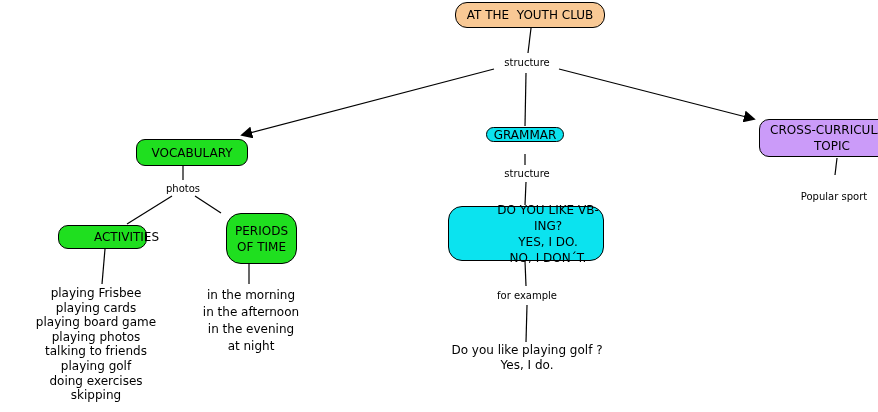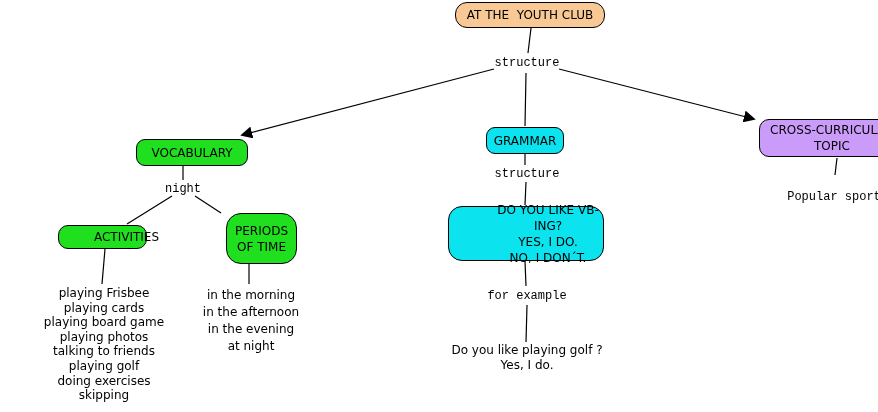--- a/index.html
+++ b/index.html
@@ -33,46 +33,45 @@
     font-size: 12px;
     line-height: 16px;
     color: #000000;
     white-space: pre-wrap;
     cursor: default;
   }
   .node.root   { left: 427px; top: 2px;   width: 150px; height: 26px; border-radius: 12px; }
   .node.vocab  { left: 108px; top: 139px; width: 112px;  height: 27px; border-radius: 9px; }
   .node.activ  { left: 30px;  top: 225px; width: 89px;  height: 24px; border-radius: 10px; padding-left: 48px; }
   .node.period { left: 198px; top: 213px; width: 71px;  height: 51px; border-radius: 15px; }
-  .node.gram   { left: 458px; top: 127px; width: 78px;  height: 27px; border-radius: 9px; }
+  .node.gram   { left: 458px; top: 127px; width: 78px;  height: 15px; border-radius: 9px; }
   .node.bigbox { left: 420px; top: 206px; width: 156px; height: 55px; border-radius: 14px; }
   .node.cross  { left: 731px; top: 119px; width: 146px; height: 38px; border-radius: 10px; }
   .label {
     position: absolute;
     transform: translateX(-50%);
-    font-size: 12px;
+    font-size: 10px;
     line-height: 14px;
     color: #000000;
     white-space: nowrap;
-    font-family: Liberation Mono, monospace;
   }
   .label.structure-top  { left: 499px; top: 56px; }
   .label.about          { left: 155px; top: 182px; }
   .label.structure-gram { left: 499px; top: 167px; }
   .label.for-example    { left: 499px; top: 289px; }
   .label.popular-sport  { left: 806px; top: 190px; }
   .textblock {
     position: absolute;
     transform: translateX(-50%);
     text-align: center;
     font-size: 12px;
     color: #000000;
     white-space: pre-line;
   }
-  .textblock.activities-list { left: 76px;  top: 286px; line-height: 14.6px; }
+  .textblock.activities-list { left: 68px;  top: 286px; line-height: 14.6px; }
   .textblock.periods-list    { left: 223px; top: 287px; line-height: 17px; }
   .textblock.example         { left: 499px; top: 343px; line-height: 15px; }
 </style>
 </head>
 <body>
 
 <div class="canvas">
 
   <svg class="edges" width="878" height="412" viewBox="0 0 878 412">
     <defs>
@@ -97,21 +96,21 @@
       <line x1="809" y1="158" x2="807" y2="175"></line>
     </g>
   </svg>
 
   <div class="node root" style="background: rgb(249, 201, 149);">AT THE  YOUTH CLUB</div>
 
   <div class="label structure-top">structure</div>
 
   <div class="node vocab" style="background: rgb(31, 223, 31);">VOCABULARY</div>
 
-  <div class="label about">night</div>
+  <div class="label about">photos</div>
 
   <div class="node activ" style="background: rgb(31, 223, 31);">ACTIVITIES</div>
 
   <div class="node period" style="background: rgb(31, 223, 31);">PERIODS
 OF TIME</div>
 
   <div class="textblock activities-list">playing Frisbee
 playing cards
 playing board game
 playing photos

